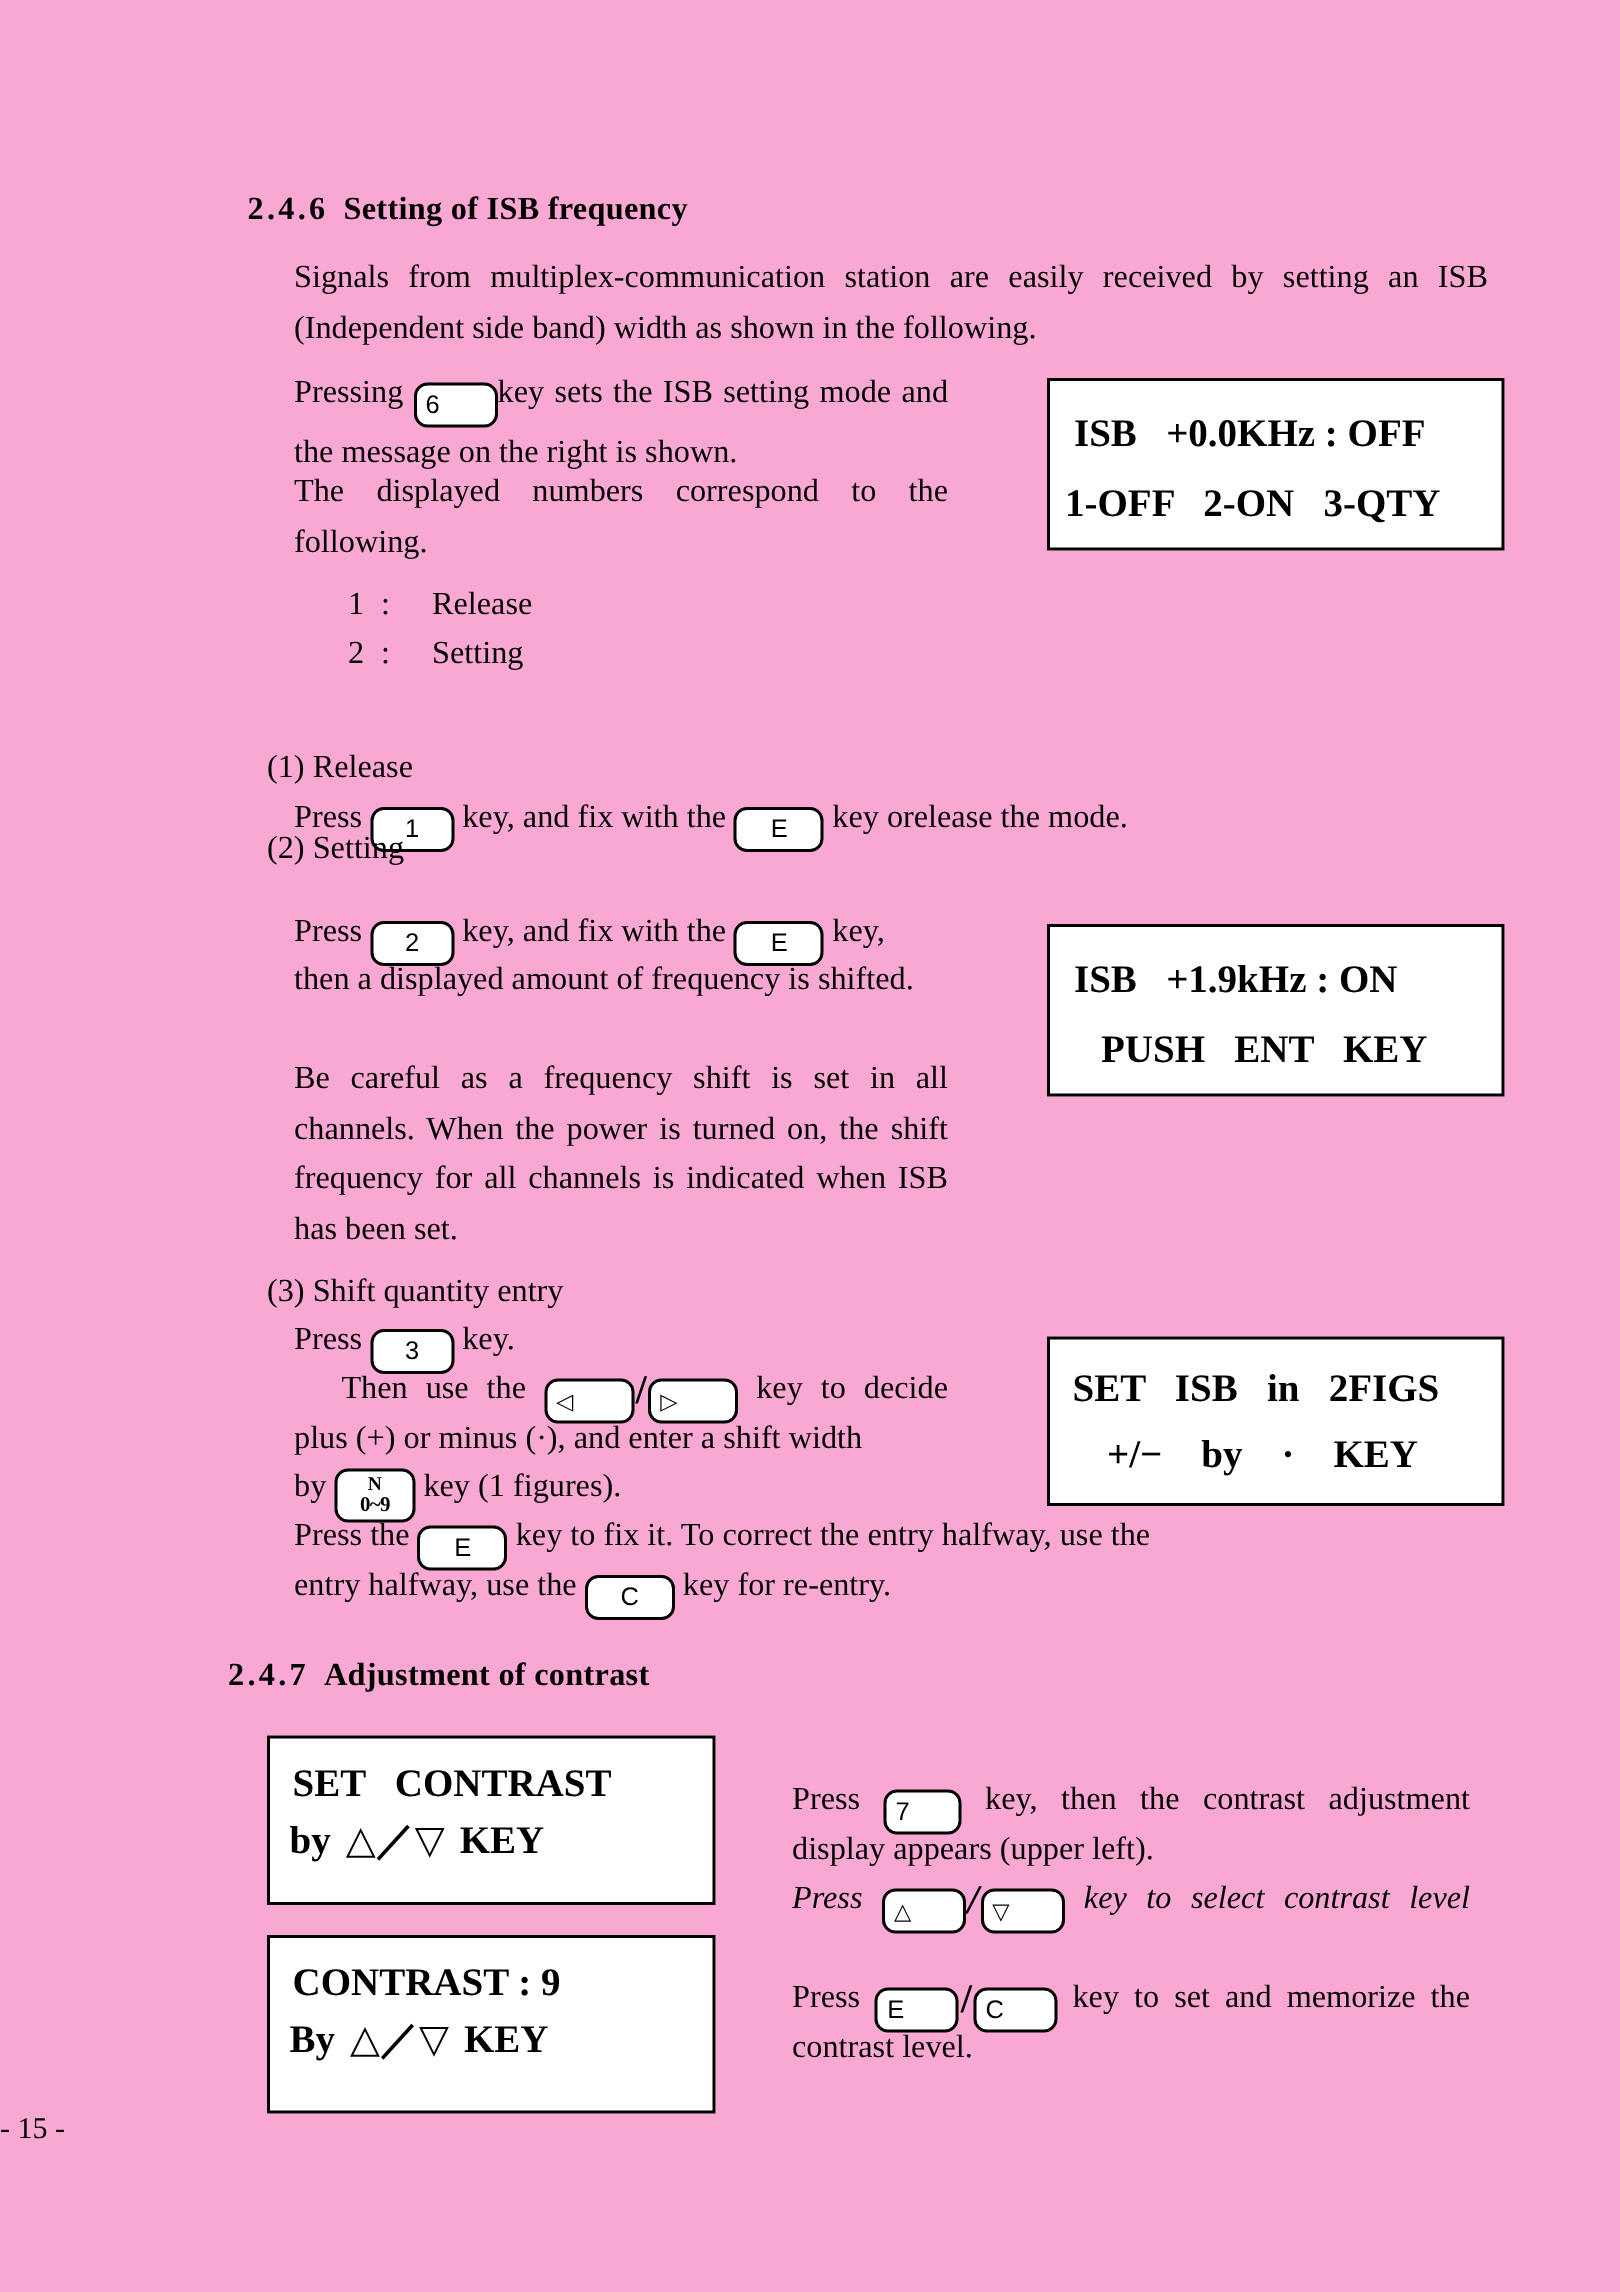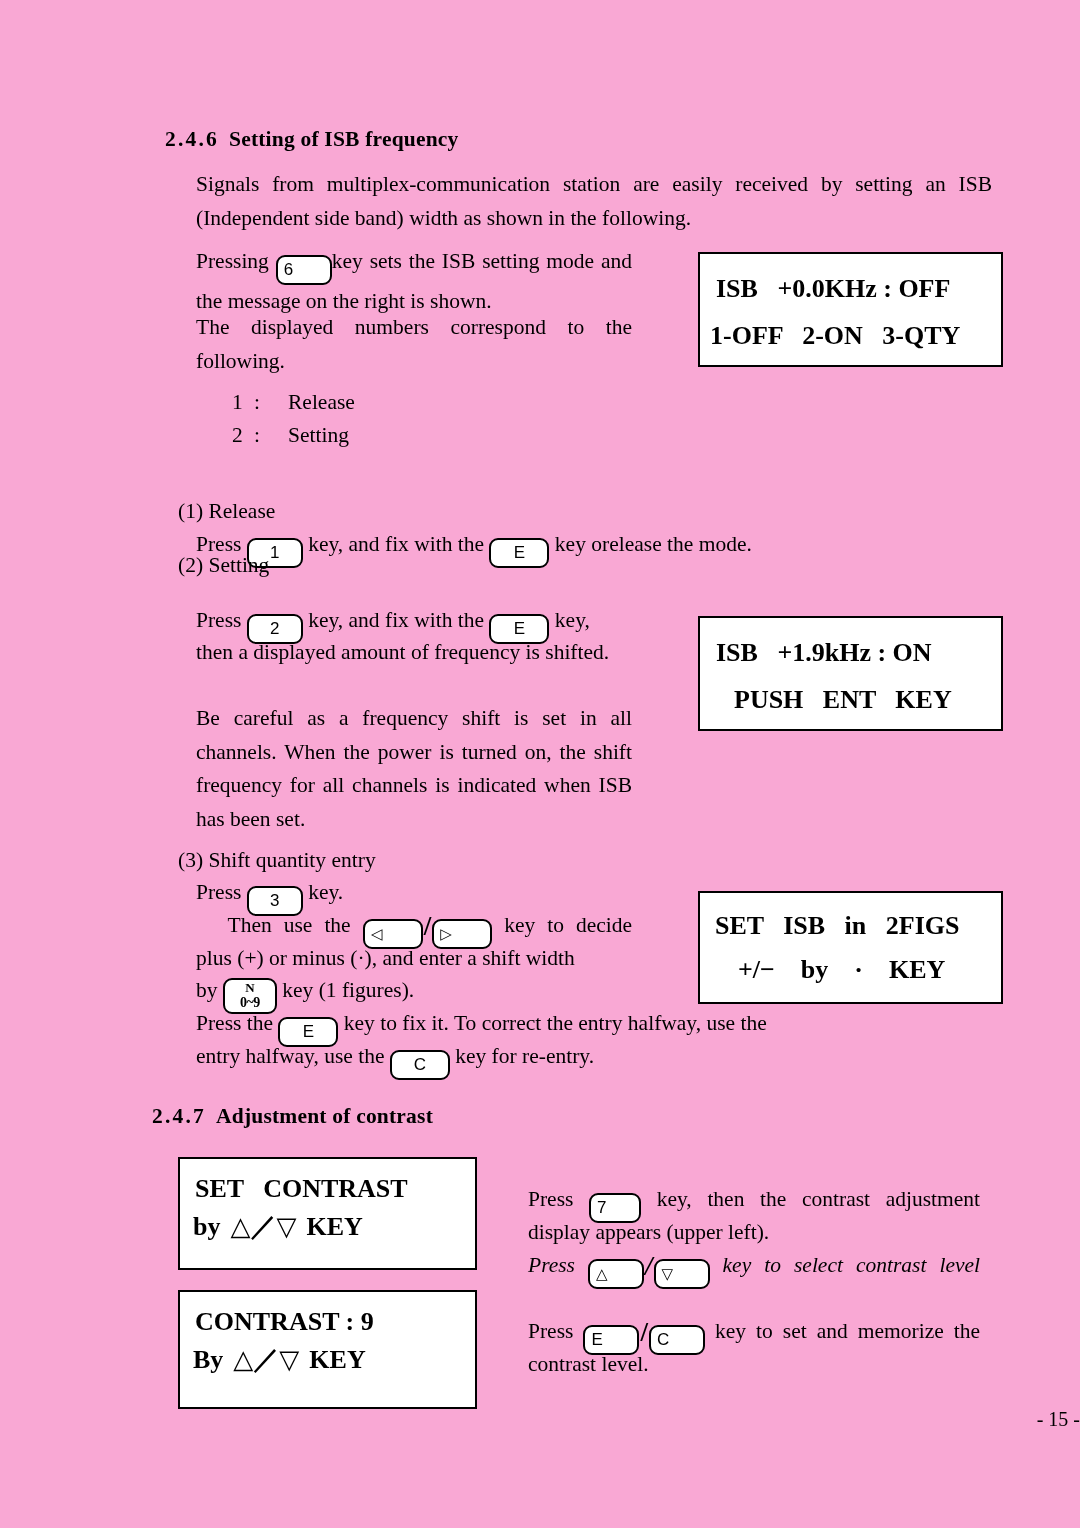--- a/index.html
+++ b/index.html
@@ -110,21 +110,21 @@
     white-space: pre;
     font-size: 26px;
   }
 
   
   .abs { position: absolute; }
 
   .pgnum {
     position: absolute;
     width: 100%;
-    text-align: right;
+    text-align: left;
     font-size: 20px;
   }
 </style>
 </head>
 <body>
 
 <div class="page">
 
   <div class="abs sec-head" style="left:165px; top:127px;">
     <span class="sec-num">2.4.6</span><span>Setting of ISB frequency</span>

